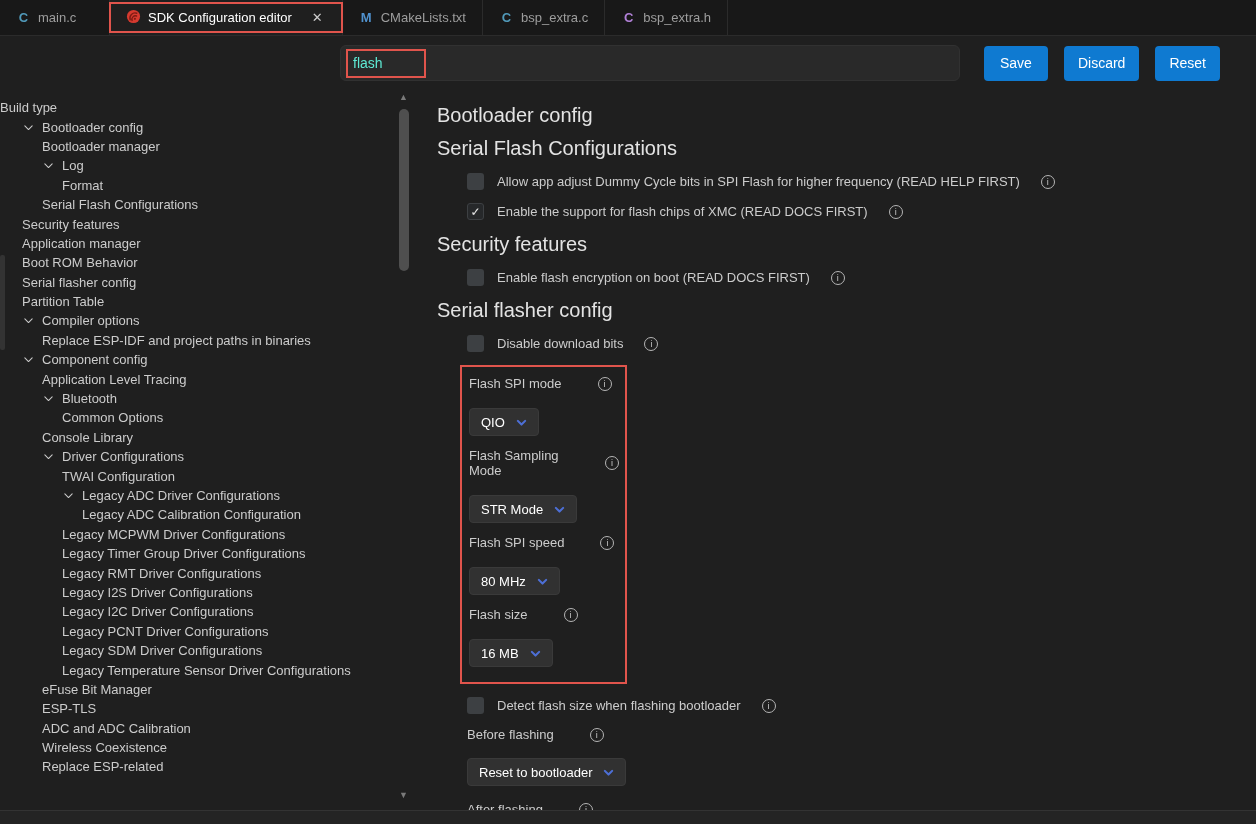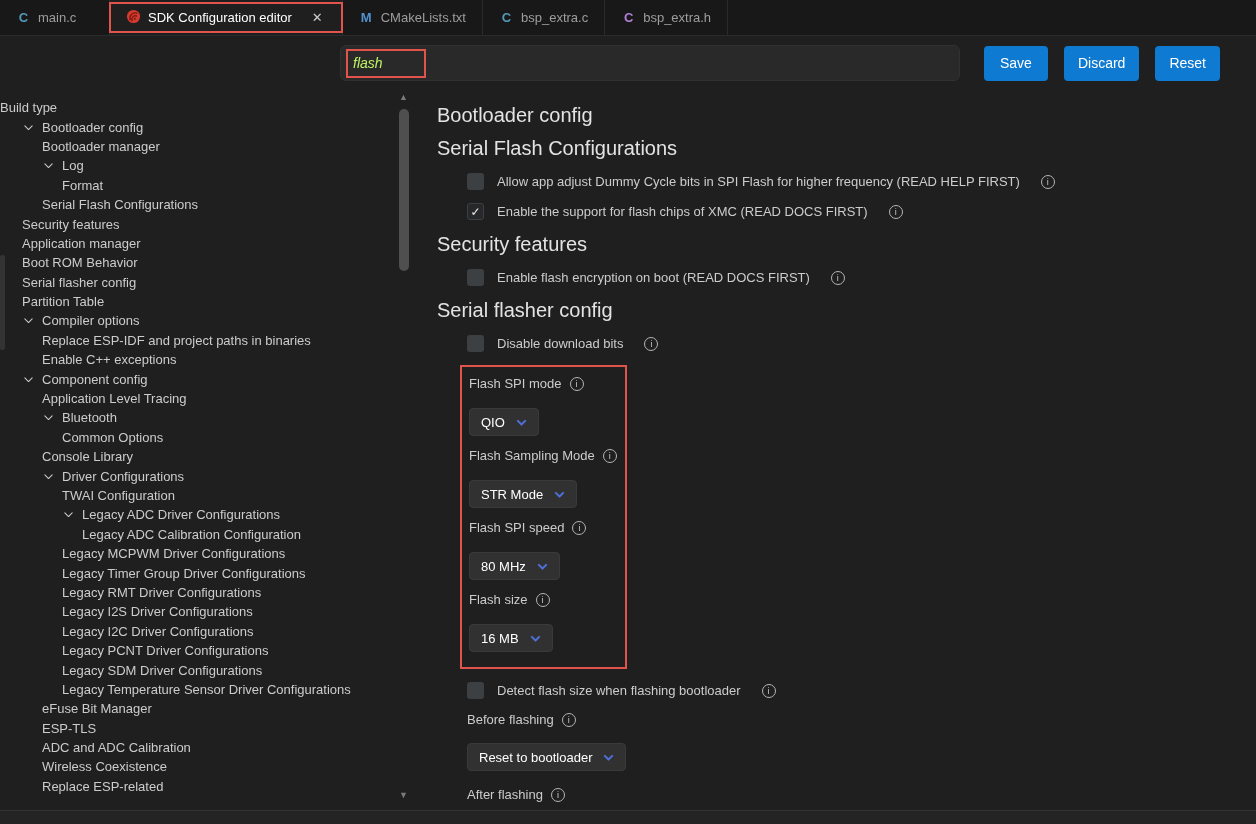--- a/index.html
+++ b/index.html
@@ -20,23 +20,22 @@
   .tab.active { background:#1f1f1f; color:#ffffff; }
   .tab .ficon { font-weight:bold; font-size:13px; width:15px; text-align:center; }
   .tab .close { margin-left:10px; font-size:13px; color:#cccccc; padding:1px 3px; }
   .annot { position:absolute; border:2px solid #e0544c; pointer-events:none; z-index:5; }
   .tab-annot { inset:2px -1px 2px -1px; }
   
   .toolbar { height:54px; display:flex; align-items:center; padding:0 36px 0 340px; background:#1f1f1f; }
   .searchwrap { position:relative; flex:0 0 620px; }
   .search {
     width:620px; height:36px; background:#292929; border:1px solid #313131; border-radius:6px;
-    color:#bef264; font-size:14px; padding:0 12px; outline:none;
+    color:#5eead4; font-size:14px; padding:0 12px; outline:none;
     font-family:"Liberation Sans", sans-serif;
-    font-style:italic;
   }
   .search-annot { left:6px; top:4px; width:80px; height:29px; }
   .btns { margin-left:auto; display:flex; gap:16px; }
   .btn {
     min-width:64px; height:35px; border:none; border-radius:4px; background:#0f7ad1;
     color:#ffffff; font-size:14px; padding:0 14px; cursor:pointer;
     font-family:"Liberation Sans", sans-serif;
   }
   
   .content { display:flex; height:720px; position:relative; }
@@ -55,21 +54,21 @@
   .cbox {
     width:17px; height:17px; border-radius:3px; background:#3d4043; flex:0 0 17px;
     display:flex; align-items:center; justify-content:center; cursor:pointer;
   }
   .cbox.checked { background:#26282a; border:1px solid #3d4043; color:#e8e8e8; font-size:12px; }
   .info {
     width:14px; height:14px; border-radius:50%; border:1px solid #b5b5b5; color:#c8c8c8;
     display:inline-flex; align-items:center; justify-content:center;
     font-size:9px; font-style:normal; margin-left:8px; flex:0 0 14px;
   }
-  .sel-label { display:flex; align-items:center; font-size:13px; color:#cccccc; margin:12px 0 0 30px; }
+  .sel-label { display:flex; align-items:center; font-size:13px; color:#cccccc; margin:12px 0 0 30px;gap:28px; }
   .select {
     display:inline-flex; align-items:center; gap:10px; background:#313131; border:1px solid #3a3a3a;
     border-radius:4px; height:28px; padding:0 10px 0 11px; font-size:13px; color:#ffffff;
     margin:16px 0 4px 30px; cursor:pointer;
   }
   .sel-group { border:2px solid #e0544c; width:167px; margin:9px 0 0 23px; padding:0 6px 12px 0; }
   .sel-group .sel-label { margin-left:7px; margin-top:9px; }
   .sel-group .select { margin-left:7px; margin-top:17px; margin-bottom:3px; }
   
   .footer { position:absolute; left:0; bottom:0; width:1256px; height:14px; background:#242424; border-top:1px solid #333333; }
@@ -171,23 +170,20 @@
       <div class="tree-row" style="padding-left: 22px;">
         <span class="twisty">
           <svg width="13" height="13" viewBox="0 0 16 16">
             <path d="M3.5 6l4.5 4.5L12.5 6" stroke="#cccccc" stroke-width="1.3" fill="none" stroke-linecap="round" stroke-linejoin="round"></path>
           </svg>
         </span>
         <span>Compiler options</span>
       </div>
       <div class="tree-row" style="padding-left: 42px;">
         <span>Replace ESP-IDF and project paths in binaries</span>
-      </div>
-      <div class="tree-row" style="padding-left: 42px;">
-        <span>Enable C++ exceptions</span>
       </div>
       <div class="tree-row" style="padding-left: 22px;">
         <span class="twisty">
           <svg width="13" height="13" viewBox="0 0 16 16">
             <path d="M3.5 6l4.5 4.5L12.5 6" stroke="#cccccc" stroke-width="1.3" fill="none" stroke-linecap="round" stroke-linejoin="round"></path>
           </svg>
         </span>
         <span>Component config</span>
       </div>
       <div class="tree-row" style="padding-left: 42px;">

